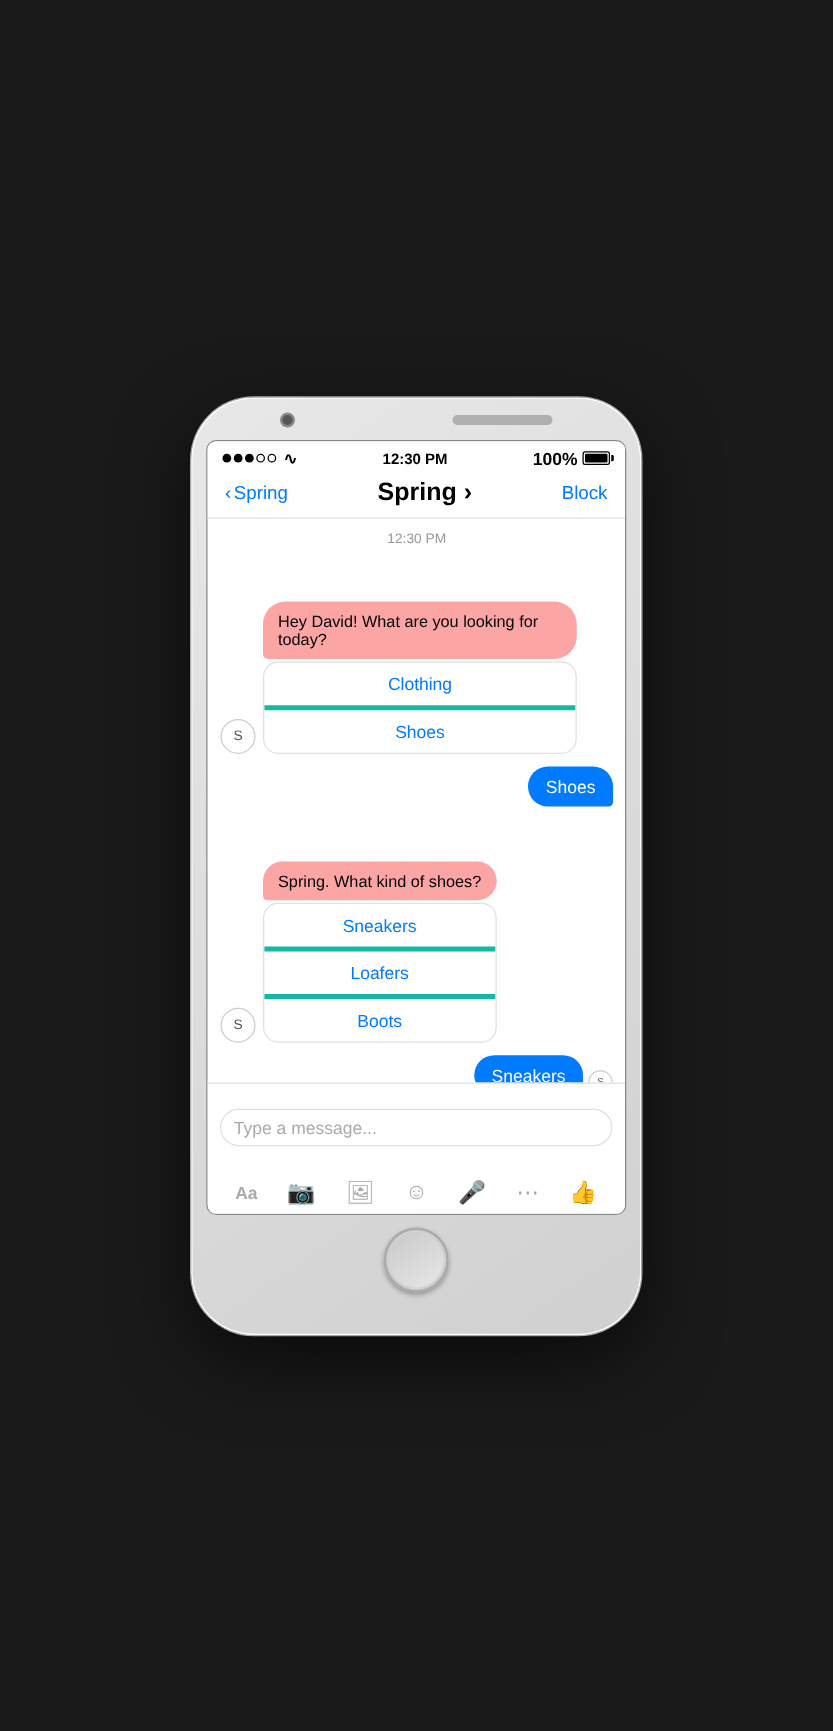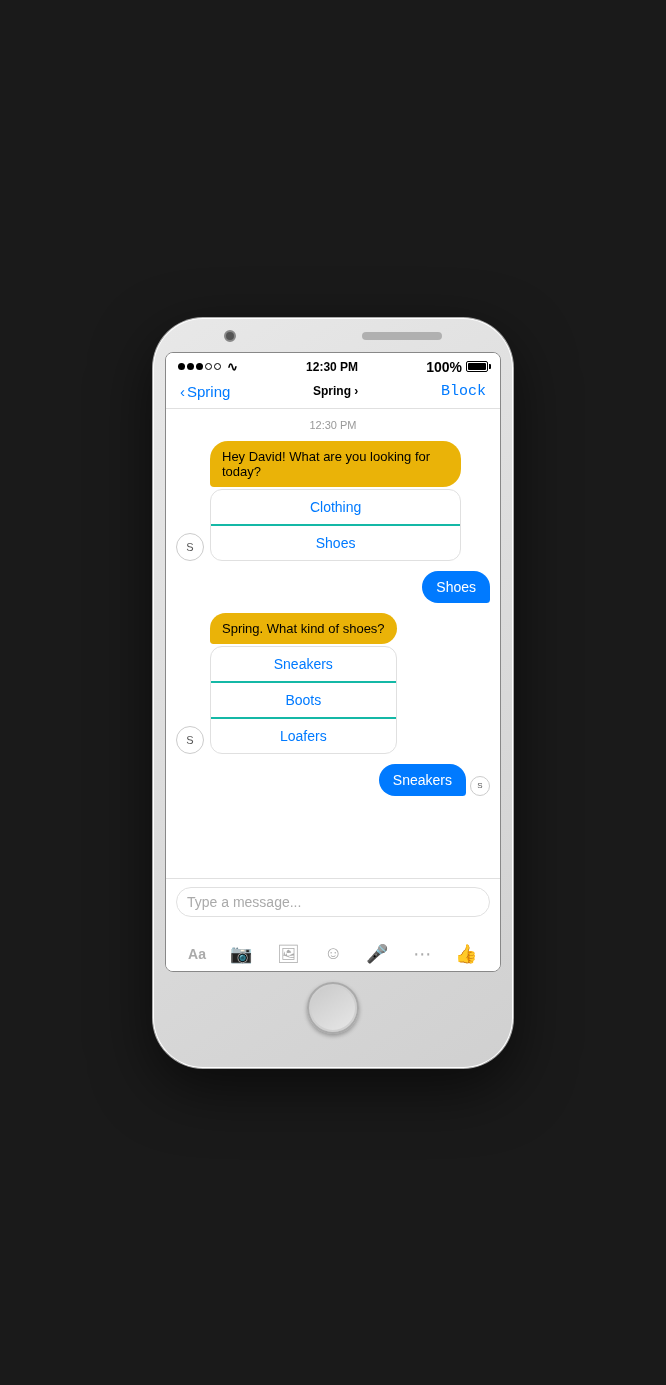--- a/index.html
+++ b/index.html
@@ -135,27 +135,26 @@
       border-bottom: 1px solid #e0e0e0;
     }
     .nav-back {
       color: #007AFF;
       font-size: 15px;
       display: flex;
       align-items: center;
       gap: 2px;
     }
     .nav-title {
-      font-size: 12px;
+      font-size: 20px;
       font-weight: 700;
     }
     .nav-action {
       color: #007AFF;
       font-size: 15px;
-      font-family: Liberation Mono, monospace;
     }
 
     
     .chat-area {
       flex: 1;
       overflow-y: auto;
       background: #fff;
       padding: 10px 10px 4px;
       display: flex;
       flex-direction: column;
@@ -184,39 +183,40 @@
       align-items: center;
       justify-content: center;
       font-size: 11px;
       color: #555;
       flex-shrink: 0;
     }
     .bot-bubble-group {
       max-width: 80%;
     }
     .bot-bubble-text {
-      background: #eab308;
+      background: #fca5a5;
       border-radius: 18px 18px 18px 4px;
       padding: 8px 12px;
       font-size: 13px;
       color: #000;
       margin-bottom: 2px;
+      margin-top: 34px;
     }
     .bot-options {
       background: #fff;
       border: 1px solid #e0e0e0;
       border-radius: 12px;
       overflow: hidden;
     }
     .bot-option {
       padding: 9px 14px;
       text-align: center;
       color: #007AFF;
       font-size: 14px;
-      border-bottom: 2px solid #14b8a6;
+      border-bottom: 4px solid #14b8a6;
       cursor: pointer;
     }
     .bot-option:last-child {
       border-bottom: none;
     }
 
     
     .user-message-row {
       display: flex;
       justify-content: flex-end;
@@ -242,21 +242,21 @@
       justify-content: center;
       font-size: 8px;
       color: #555;
       flex-shrink: 0;
     }
 
     
     .input-area {
       border-top: 1px solid #e0e0e0;
       background: #fff;
-      padding: 8px 10px 4px;
+      padding: 20px 10px 4px;
     }
     .message-input-row {
       display: flex;
       align-items: center;
       padding: 6px 10px;
       border: 1px solid #e0e0e0;
       border-radius: 20px;
       margin-bottom: 8px;
     }
     .message-input-placeholder {
@@ -358,22 +358,22 @@
       <div class="user-message-row">
         <div class="user-bubble">Shoes</div>
       </div>
 
       <div class="bot-group">
         <div class="bot-avatar">S</div>
         <div class="bot-bubble-group">
           <div class="bot-bubble-text">Spring. What kind of shoes?</div>
           <div class="bot-options">
             <div class="bot-option">Sneakers</div>
+            <div class="bot-option">Loafers</div>
             <div class="bot-option">Boots</div>
-            <div class="bot-option">Loafers</div>
           </div>
         </div>
       </div>
 
       <div class="user-message-row">
         <div class="user-bubble">Sneakers</div>
         <div class="user-avatar-small">S</div>
       </div>
     </div>
 

